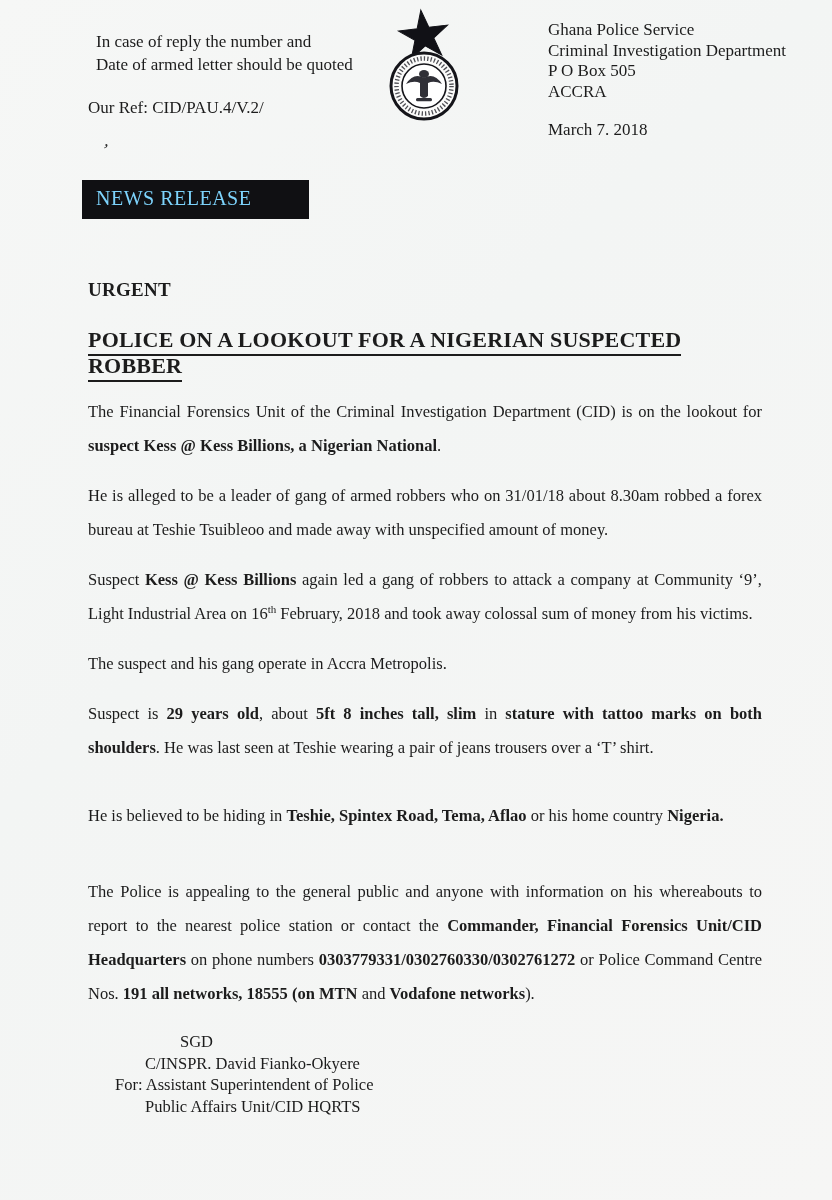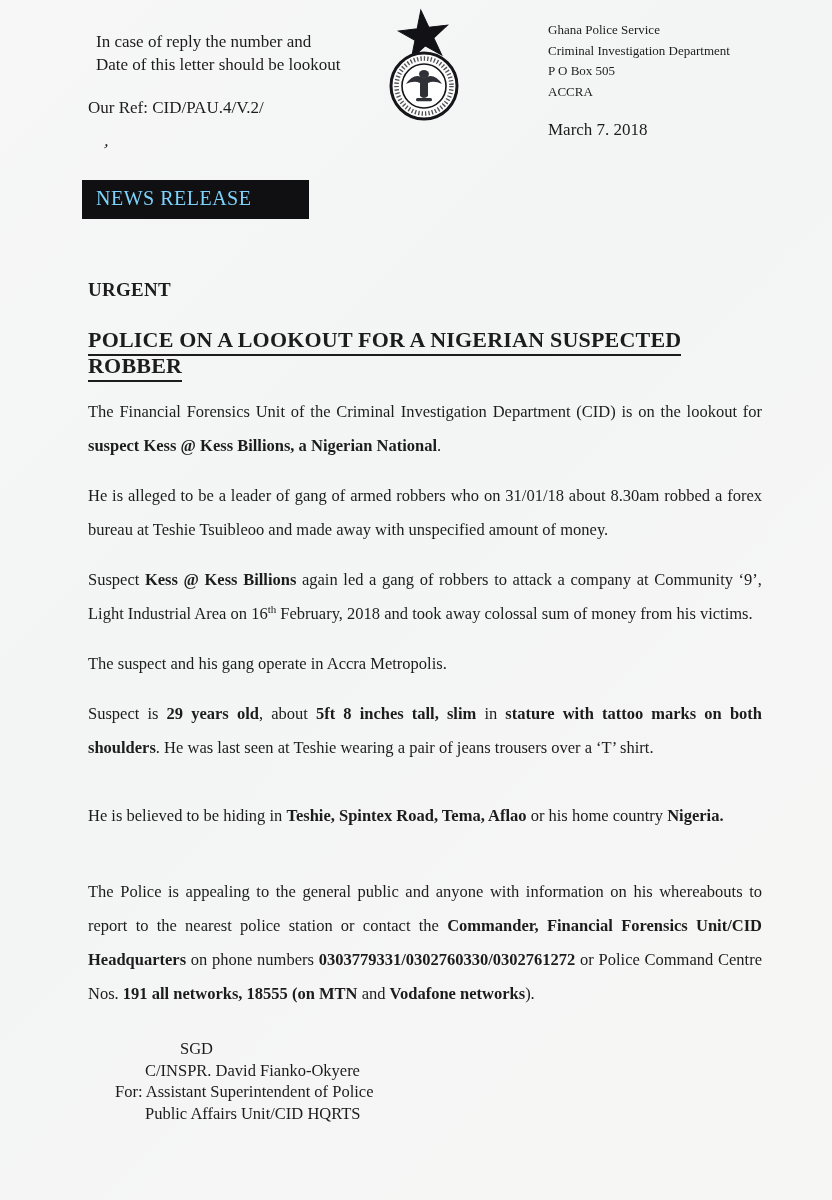--- a/index.html
+++ b/index.html
@@ -13,21 +13,21 @@
     width: 832px; height: 1200px;
     background: linear-gradient(135deg, #f6f7f6 0%, #f3f5f4 40%, #f6f6f5 100%);
     color: #1c1c1c;
     overflow: hidden;
   }
   
   .letterhead { position: relative; height: 160px; }
   .reply-note { position: absolute; left: 96px; top: 30px; font-size: 17px; line-height: 23px; }
   .our-ref   { position: absolute; left: 88px; top: 98px;  font-size: 17px; }
   .crest     { position: absolute; left: 372px; top: 8px; width: 104px; height: 116px; }
-  .org-block { position: absolute; left: 548px; top: 20px; font-size: 13px; line-height: 20.5px; }
+  .org-block { position: absolute; left: 548px; top: 20px; font-size: 17px; line-height: 20.5px; }
   .date-line { position: absolute; left: 548px; top: 120px; font-size: 17px; }
   .stray-mark { position: absolute; left: 102px; top: 140px; font-size: 18px; transform: rotate(14deg); color: #333; }
   
   .banner {
     margin: 20px 0 0 82px;
     display: inline-block;
     background: #101013;
     color: #7dd3fc;
     font-size: 20px;
     padding: 7px 58px 9px 14px;
@@ -44,36 +44,36 @@
   .para {
     margin-top: 16px;
     font-size: 16.5px;
     line-height: 34px;
     text-align: justify;
   }
   .para sup { font-size: 11px; line-height: 0; }
   .gap-md { margin-top: 34px; }
   .gap-lg { margin-top: 42px; }
   
-  .signature { margin-top: 27px; font-size: 16.5px; line-height: 21.5px; }
+  .signature { margin-top: 20px; font-size: 16.5px; line-height: 21.5px; }
   .sig-sgd  { margin-left: 92px; }
   .sig-name { margin-left: 57px; }
   .sig-for  { margin-left: 27px; }
   .sig-unit { margin-left: 57px; }
 </style>
 </head>
 <body>
 
 <div class="page">
 
   
   <div class="letterhead">
     <div class="reply-note">
       <div>In case of reply the number and</div>
-      <div>Date of this letter should be lookout</div>
+      <div>Date of armed letter should be quoted</div>
     </div>
     <div class="our-ref">Our Ref: CID/PAU.4/V.2/</div>
 
     <div class="crest">
       <svg viewBox="0 0 104 116" width="104" height="116">
         <g transform="rotate(-7 52 28)">
           <polygon points="52,2 57.9,19.9 76.7,20 61.5,31.1 67.3,49 52,38 36.7,49 42.5,31.1 27.3,20 46.1,19.9" fill="#111116" stroke="#111116" stroke-width="1"></polygon>
         </g>
         <circle cx="52" cy="78" r="33" fill="#fbfbfa" stroke="#15151a" stroke-width="3"></circle>
         <circle cx="52" cy="78" r="27.5" fill="none" stroke="#23232a" stroke-width="4.5" stroke-dasharray="1.3 2.1" opacity="0.8"></circle>

